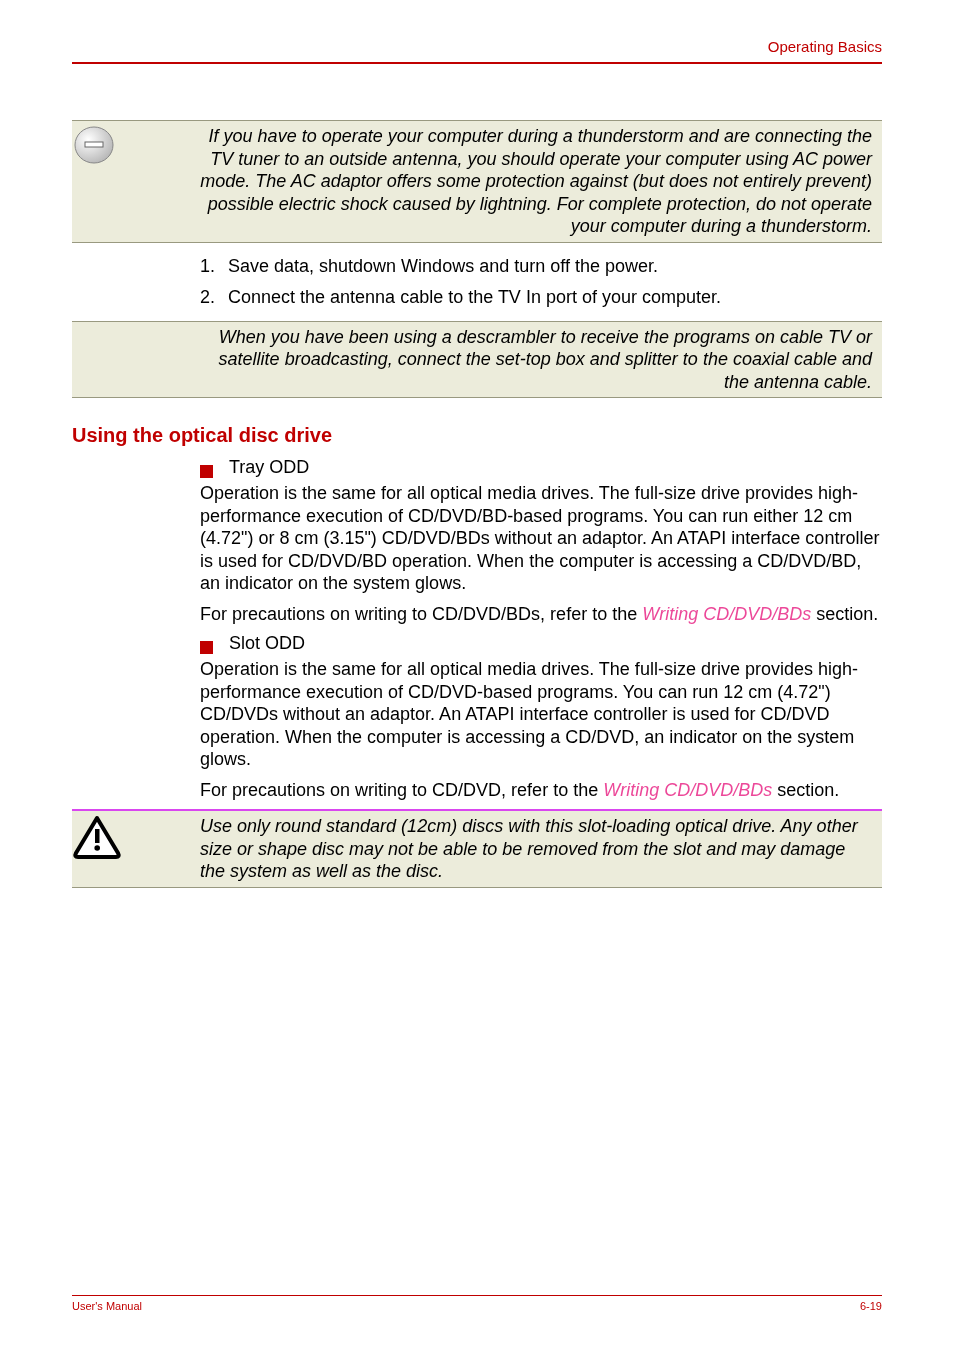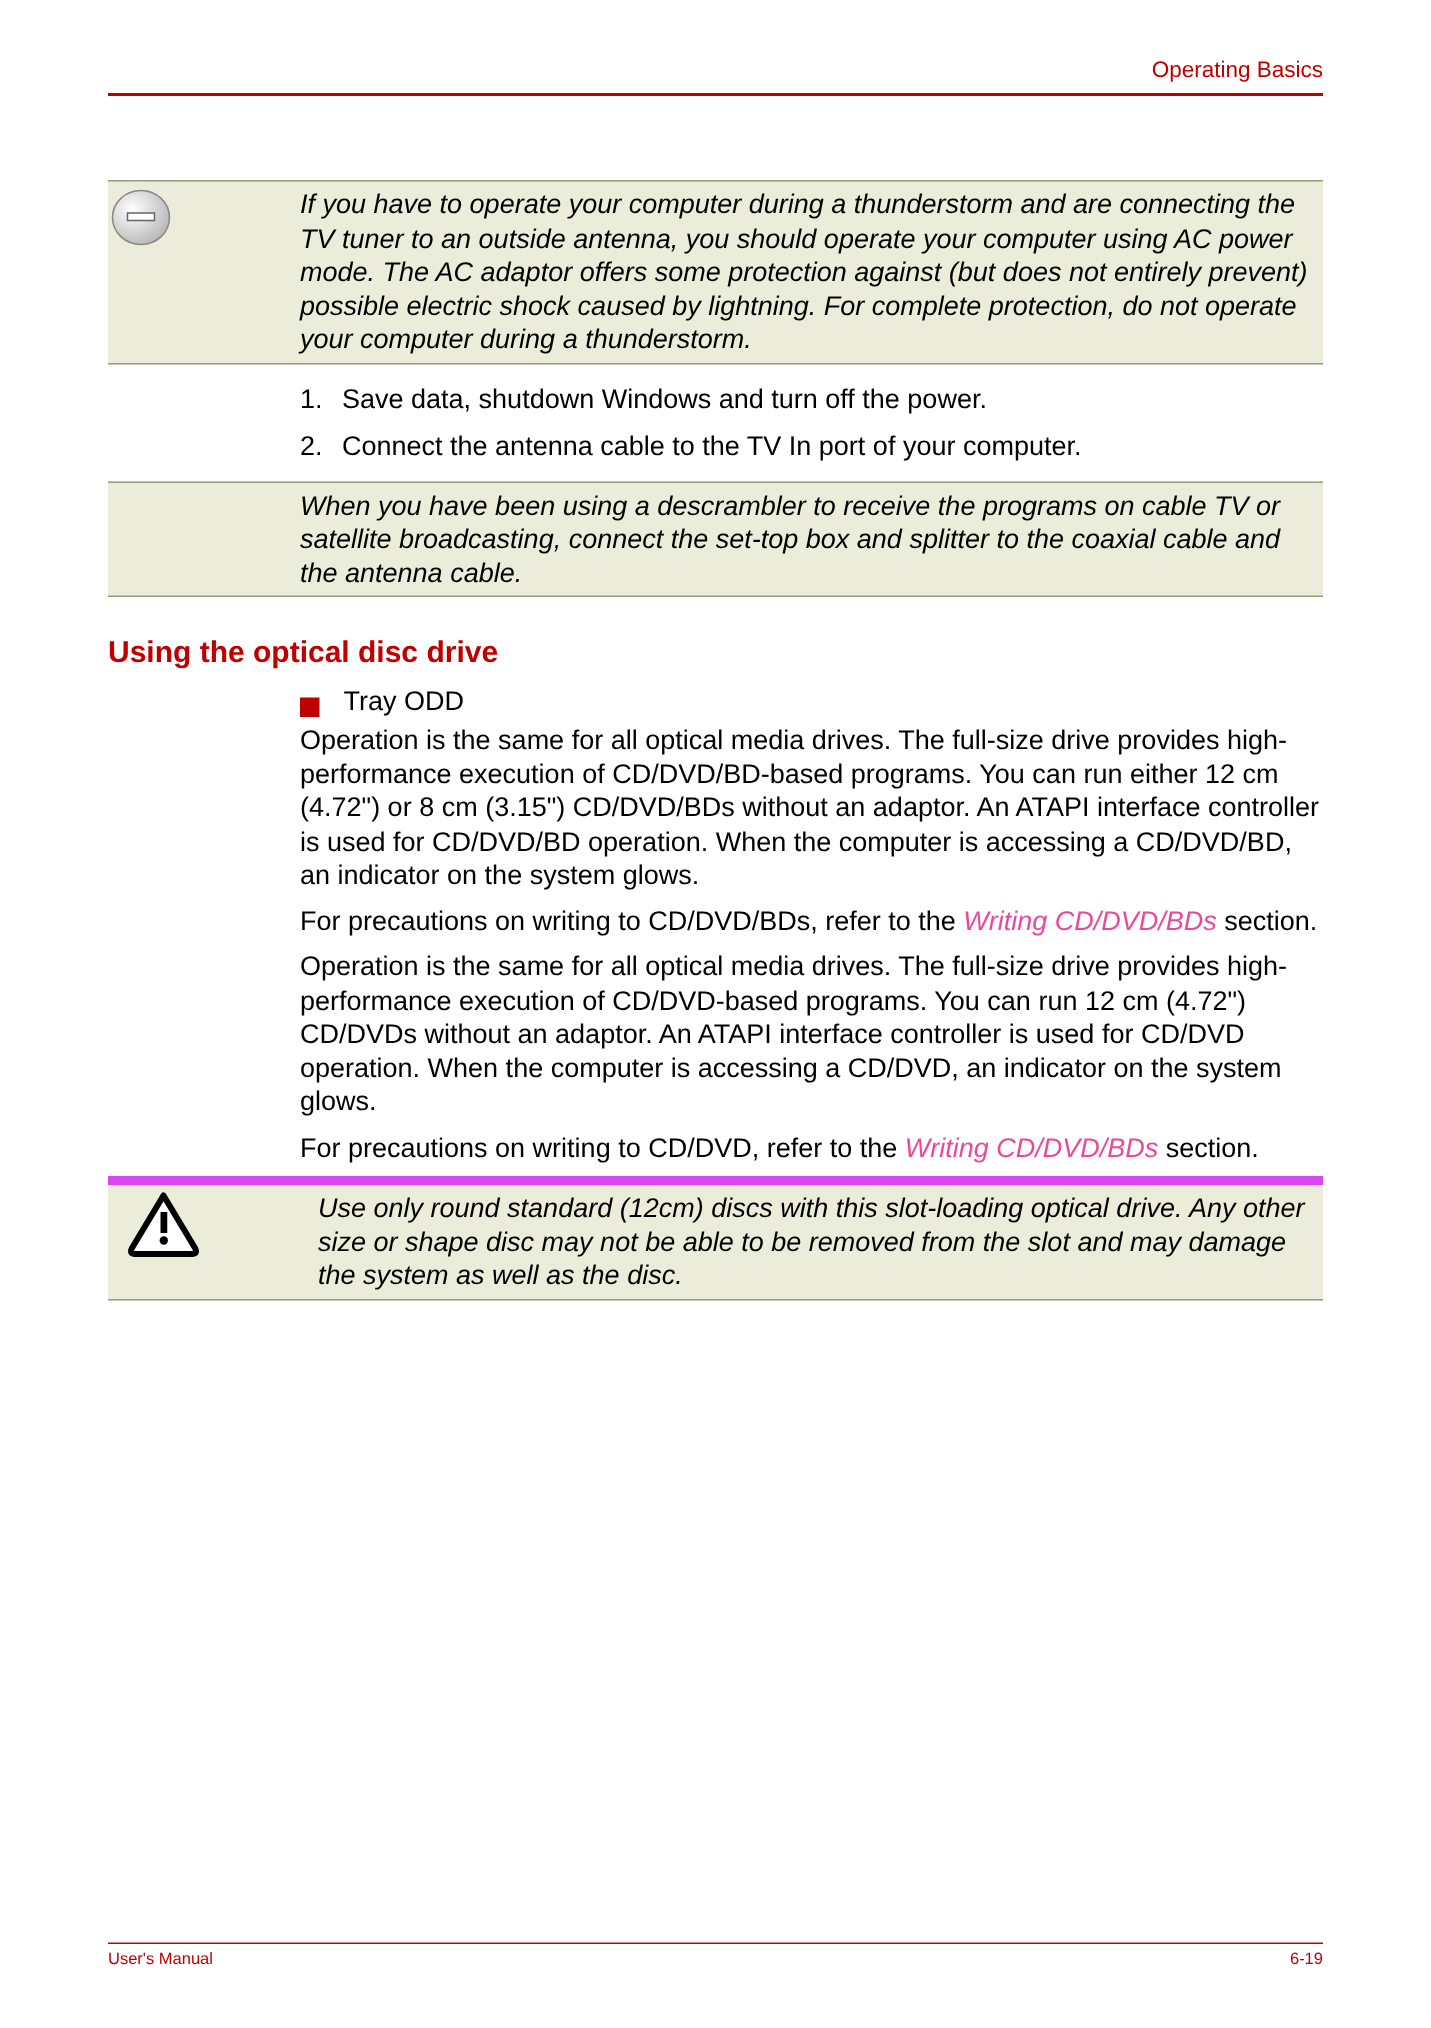--- a/index.html
+++ b/index.html
@@ -42,42 +42,43 @@
   }
   .note-box {
     display: flex;
     align-items: flex-start;
     background: #ececdb;
     border-top: 1px solid #999980;
     border-bottom: 1px solid #999980;
     padding: 4px 10px 4px 0;
     margin-left: 0;
     margin-bottom: 8px;
+    text-align: right;
   }
   .note-icon-col {
     width: 128px;
     flex-shrink: 0;
     display: flex;
     justify-content: flex-start;
     padding-left: 0px;
     padding-top: 0px;
   }
   .note-text {
     flex: 1;
     font-style: italic;
     font-size: 18px;
     line-height: 1.25;
   }
   .callout-box {
     display: flex;
     align-items: flex-start;
     background: #ececdb;
-    border-top: 6px solid #d946ef;
+    border-top: 2px solid #d946ef;
     border-bottom: 1px solid #999980;
-    padding: 4px 10px 4px 12px;
+    padding: 4px 10px 4px 0;
     margin-left: 0;
     margin-top: 6px;
   }
   .callout-icon-col {
     width: 128px;
     flex-shrink: 0;
     display: flex;
     justify-content: flex-start;
     padding-left: 0px;
     padding-top: 0px;
@@ -196,20 +197,24 @@
       <span class="red-square"></span>
       <span>Tray ODD</span>
     </div>
 
     <p class="body-para">Operation is the same for all optical media drives. The full-size drive provides high-performance execution of CD/DVD/BD-based programs. You can run either 12 cm (4.72") or 8 cm (3.15") CD/DVD/BDs without an adaptor. An ATAPI interface controller is used for CD/DVD/BD operation. When the computer is accessing a CD/DVD/BD, an indicator on the system glows.</p>
 
     <p class="body-para">
       <span>For precautions on writing to CD/DVD/BDs, refer to the </span><span class="link">Writing CD/DVD/BDs</span><span> section.</span>
     </p>
 
+    <div class="bullet-row">
+      <span class="red-square"></span>
+      <span>Slot ODD</span>
+    </div>
 
     <p class="body-para">Operation is the same for all optical media drives. The full-size drive provides high-performance execution of CD/DVD-based programs. You can run 12 cm (4.72") CD/DVDs without an adaptor. An ATAPI interface controller is used for CD/DVD operation. When the computer is accessing a CD/DVD, an indicator on the system glows.</p>
 
     <p class="body-para">
       <span>For precautions on writing to CD/DVD, refer to the </span><span class="link">Writing CD/DVD/BDs</span><span> section.</span>
     </p>
 
     <div class="callout-box">
       <div class="callout-icon-col">
         <svg width="50" height="44" viewBox="0 0 50 44">

